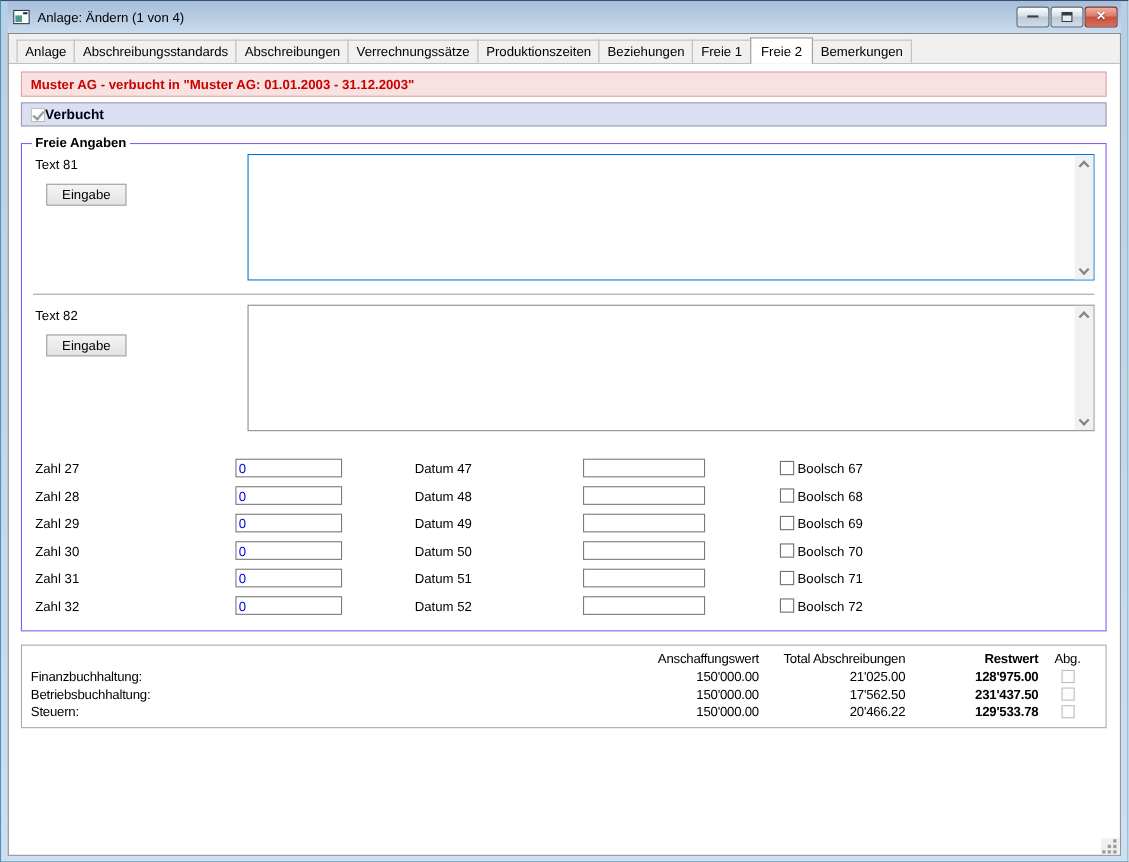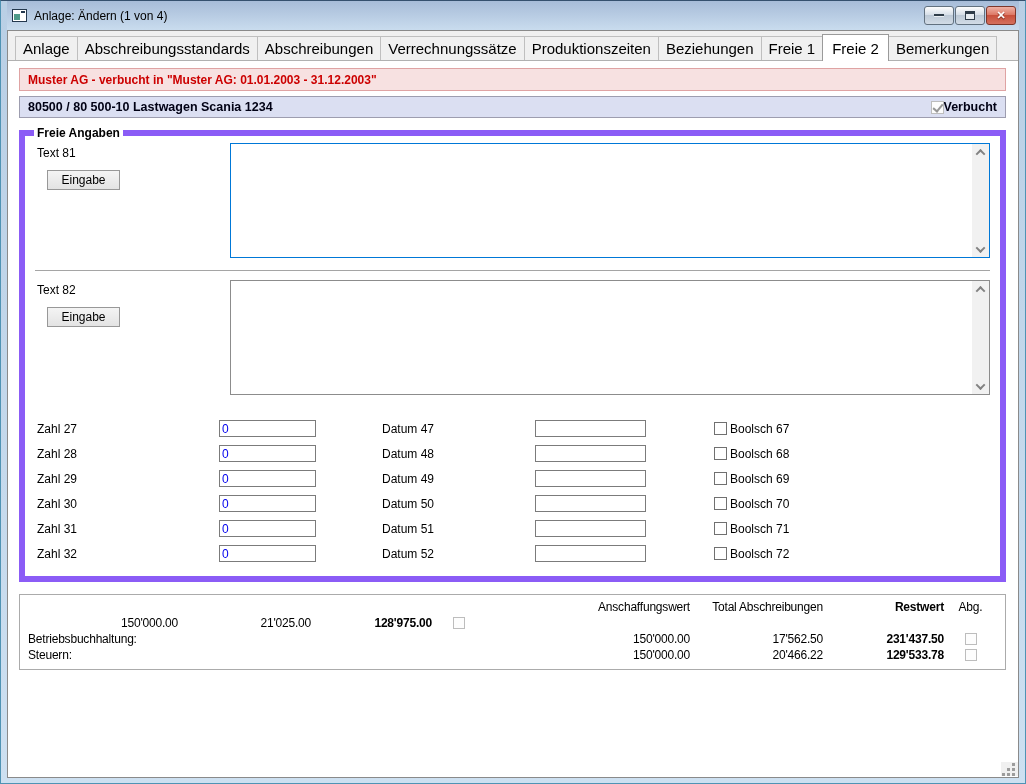--- a/index.html
+++ b/index.html
@@ -48,21 +48,21 @@
 
   
   .client {
     height: 748px; background: #f0f0f0; border: 1px solid #8a8a8a;
     display: flex; flex-direction: column; overflow: hidden;
   }
 
   
   .tabstrip { display: flex; align-items: flex-end; padding: 5px 0 0 7px; background: #f0f0f0; position: relative; z-index: 2; }
   .tab {
-    font-size: 15px; padding: 3px 7px; background: #f0f0f0;
+    font-size: 12px; padding: 3px 7px; background: #f0f0f0;
     border: 1px solid #bfbfbf; border-bottom: none; margin-right: -1px;
     white-space: nowrap; position: relative; cursor: default;
   }
   .tab.active {
     background: #fff; border-color: #9a9a9a; z-index: 3;
     padding: 5px 9px 4px; margin-bottom: -1px; margin-top: -2px;
   }
   .content {
     flex: 1; background: #fff; border-top: 1px solid #b1b1b1;
     padding: 7px 12px 0 11px; position: relative;
@@ -88,21 +88,21 @@
   }
   .cb.disabled { border-color: #bdbdbd; background: #fdfdfd; }
   .cb.checked::after {
     content: ""; position: absolute; left: 3px; top: 0px;
     width: 4px; height: 8px; border: solid #979797; border-width: 0 2px 2px 0;
     transform: rotate(40deg);
   }
 
   
   fieldset.groupbox {
-    border: 6px solid #8b5cf6; margin: 8px 0 0 0; padding: 0 10px 10px 12px;
+    border: 1px solid #8b5cf6; margin: 8px 0 0 0; padding: 0 10px 10px 12px;
   }
   fieldset.groupbox legend { font-size: 12px; font-weight: bold; padding: 0 3px; margin-left: -3px; }
 
   
   .text-row { display: flex; margin-top: 3px; }
   .text-left { width: 193px; flex: 0 0 auto; padding-top: 3px; }
   .lbl { font-size: 12px; }
   .btn-eingabe {
     margin-top: 10px; margin-left: 10px; width: 73px; height: 20px;
     border: 1px solid #989898; background: linear-gradient(#f4f4f4, #e3e3e3);
@@ -206,21 +206,20 @@
         <div class="tab">Bemerkungen</div>
       </div>
 
     <div class="content">
 
       <div class="banner">
         <span>Muster AG - verbucht in "Muster AG: 01.01.2003 - 31.12.2003"</span>
       </div>
 
       <div class="record-header">
-        <span>80500 / 80 500-10 Lastwagen Scania 1234</span>
         <span class="verbucht-wrap">
           <span class="cb disabled checked" id="verbucht-cb"></span>
           <span>Verbucht</span>
         </span>
       </div>
 
       <fieldset class="groupbox">
         <legend>Freie Angaben</legend>
 
         <div class="text-row">
@@ -322,20 +321,21 @@
       <div class="summary">
         <div class="sum-row sum-head">
           <span class="sum-label"></span>
           <span class="col-a">Anschaffungswert</span>
           <span class="col-t">Total Abschreibungen</span>
           <span class="col-r">Restwert</span>
           <span class="col-abg">Abg.</span>
         </div>
         <div id="summary-rows">
   <div class="sum-row">
+    <span class="sum-label">Finanzbuchhaltung:</span>
     <span class="col-a">150'000.00</span>
     <span class="col-t">21'025.00</span>
     <span class="col-r">128'975.00</span>
     <span class="col-abg">
                 <span class="cb disabled abg-cb"></span>
               </span>
   </div>
 
   <div class="sum-row">
     <span class="sum-label">Betriebsbuchhaltung:</span>

